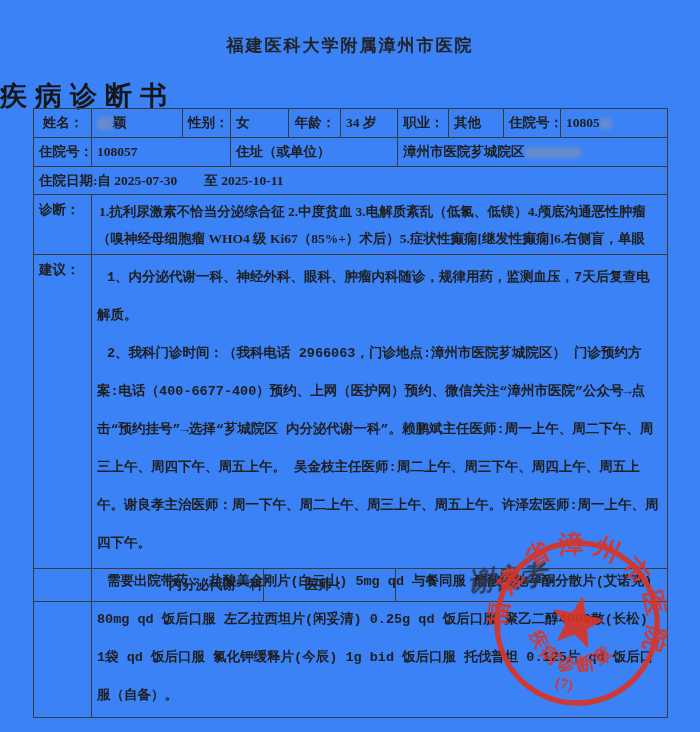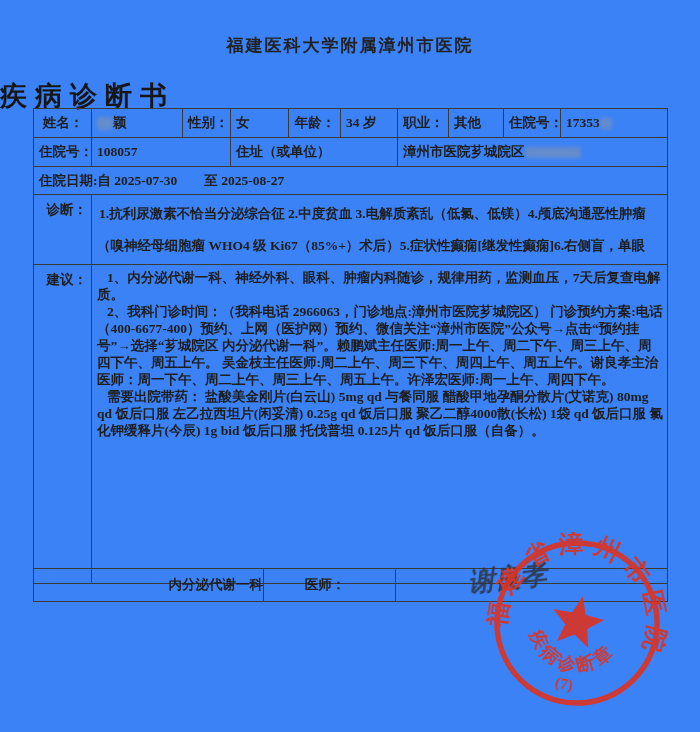--- a/index.html
+++ b/index.html
@@ -24,23 +24,23 @@
   table.foot { top:568px; }
   .t td {
     border:1.6px solid #3a3a3a; padding:2px 4px 2px 5px;
     font-size:13.5px; font-weight:600; color:#1e1e1e;
     white-space:nowrap; overflow:visible; vertical-align:middle;
   }
   td.wrap { white-space:normal; }
   tr.r1 td, tr.r2 td { height:24px; }
   tr.r3 td { height:23px; }
   td.lbl { text-align:center; }
-  td.seclbl { text-align:right; vertical-align:top; padding-top:6px; padding-right:4px; }
-  td.diagcell { line-height:32px; padding-top:3px; }
-  td.advcell { line-height:17px; padding-top:4px; height:312px; vertical-align:top; }
+  td.seclbl { text-align:right; vertical-align:top; padding-top:6px; padding-right:12px; }
+  td.diagcell { line-height:27px; padding-top:3px; }
+  td.advcell { line-height:38px; padding-top:4px; height:312px; vertical-align:top;font-family:Liberation Mono, monospace; }
   .advcell p, .diagcell p { margin:0; text-indent:10px; }
   .diagcell p { text-indent:2px; }
   td.deptcell { text-align:right; padding-right:0; height:28px; }
   td.doccell  { text-align:center; padding-right:14px; }
   .redact {
     display:inline-block; background:#9a9a9a; opacity:0.45;
     filter:blur(2px); border-radius:2px; vertical-align:middle;
   }
   .sig {
     position:absolute; left:470px; top:560px; z-index:3;
@@ -74,30 +74,30 @@
         <tr class="r1">
       <td class="lbl">姓名：</td>
       <td><span class="redact" style="width:16px;height:13px;"></span><span>颖</span></td>
       <td class="lbl">性别：</td>
       <td>女</td>
       <td class="lbl">年龄：</td>
       <td>34 岁</td>
       <td class="lbl">职业：</td>
       <td>其他</td>
       <td class="lbl">住院号：</td>
-      <td><span>17353</span><span class="redact" style="width:12px;height:11px;"></span></td>
+      <td><span>10805</span><span class="redact" style="width:12px;height:11px;"></span></td>
     </tr>
     <tr class="r2">
       <td class="lbl">住院号：</td>
       <td colspan="2">108057</td>
       <td colspan="3">住址（或单位）</td>
       <td colspan="4"><span>漳州市医院芗城院区</span><span class="redact" style="width:56px;height:11px;"></span></td>
     </tr>
     <tr class="r3">
-      <td colspan="10">住院日期:自 2025-07-30　　至 2025-08-27</td>
+      <td colspan="10">住院日期:自 2025-07-30　　至 2025-10-11</td>
     </tr>
     <tr>
       <td class="seclbl">诊断：</td>
       <td colspan="9" class="wrap diagcell">
         <p>1.抗利尿激素不恰当分泌综合征 2.中度贫血 3.电解质紊乱（低氯、低镁）4.颅底沟通恶性肿瘤（嗅神经母细胞瘤 WHO4 级 Ki67（85%+）术后）5.症状性癫痫[继发性癫痫]6.右侧盲，单眼</p>
       </td>
     </tr>
     <tr>
       <td class="seclbl">建议：</td>
       <td colspan="9" class="wrap advcell">

